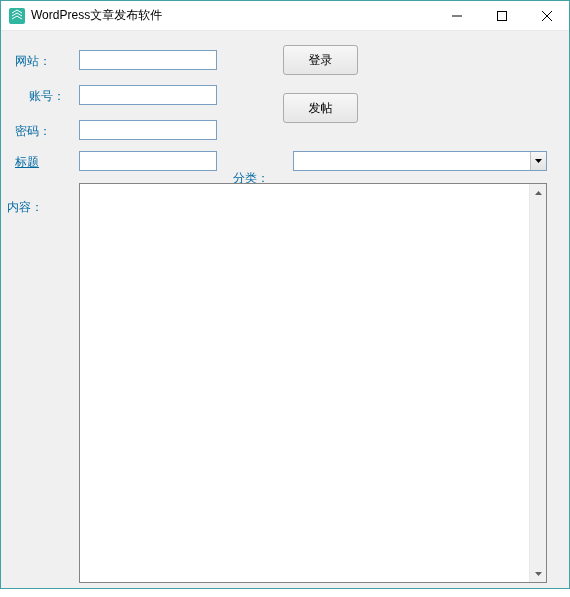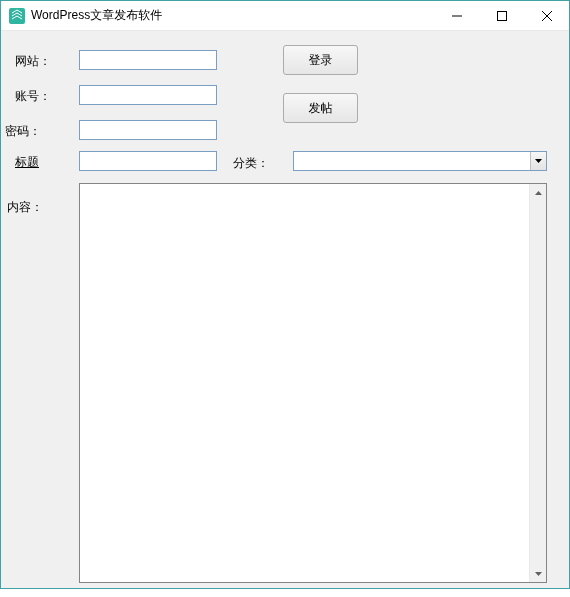--- a/index.html
+++ b/index.html
@@ -48,21 +48,21 @@
     justify-content: center;
     color: #333;
   }
   .win-btn svg { width: 10px; height: 10px; }
   .client {
     flex: 1;
     position: relative;
   }
   .label {
     position: absolute;
-    color: #000000;
+    color: #0369a1;
     font-size: 12px;
   }
   .text-input {
     position: absolute;
     height: 20px;
     border: 1px solid #7a9fc2;
     background: #fff;
     font-size: 12px;
     padding: 0 3px;
     outline: none;
@@ -166,38 +166,38 @@
           </svg>
       </div>
     </div>
   </div>
 
   <div class="client">
 
     <span class="label" style="left:14px; top:22px;">网站：</span>
     <input class="text-input" style="left: 78px; top: 19px; width: 138px;" value="">
 
-    <span class="label" style="left:14px; top:57px;">账号：</span>
+    <span class="label" style="left:28px; top:57px;">账号：</span>
     <input class="text-input" style="left: 78px; top: 54px; width: 138px;" value="">
 
-    <span class="label" style="left:4px; top:92px;">密码：</span>
+    <span class="label" style="left:14px; top:92px;">密码：</span>
     <input class="text-input" type="password" style="left: 78px; top: 89px; width: 138px;" value="">
 
     <div class="btn" style="left:282px; top:62px;">
       <span>发帖</span>
     </div>
 
     <div class="btn" style="left:282px; top:14px;">
       <span>登录</span>
     </div>
 
     <span class="label" style="left:14px; top:123px;text-decoration:underline;">标题</span>
     <input class="text-input" style="left: 78px; top: 120px; width: 138px;" value="">
 
-    <span class="label" style="left:232px; top:124px;">分类：</span>
+    <span class="label" style="left:232px; top:139px;">分类：</span>
     <div class="combo" style="left:292px; top:120px; width:254px;">
       <span class="combo-text"></span>
       <span class="combo-btn">
         <svg viewBox="0 0 7 4">
             <path d="M0 0 L3.5 4 L7 0 Z" fill="#000"></path>
           </svg>
       </span>
     </div>
 
     <span class="label" style="left:6px; top:168px;">内容：</span>

